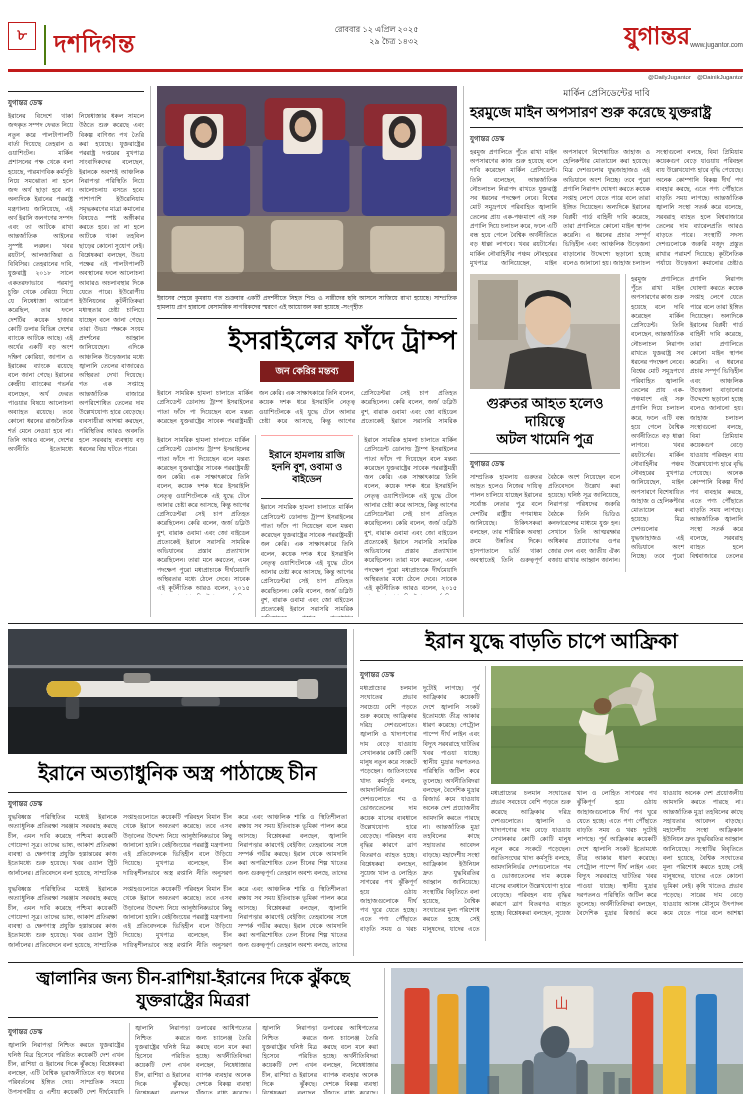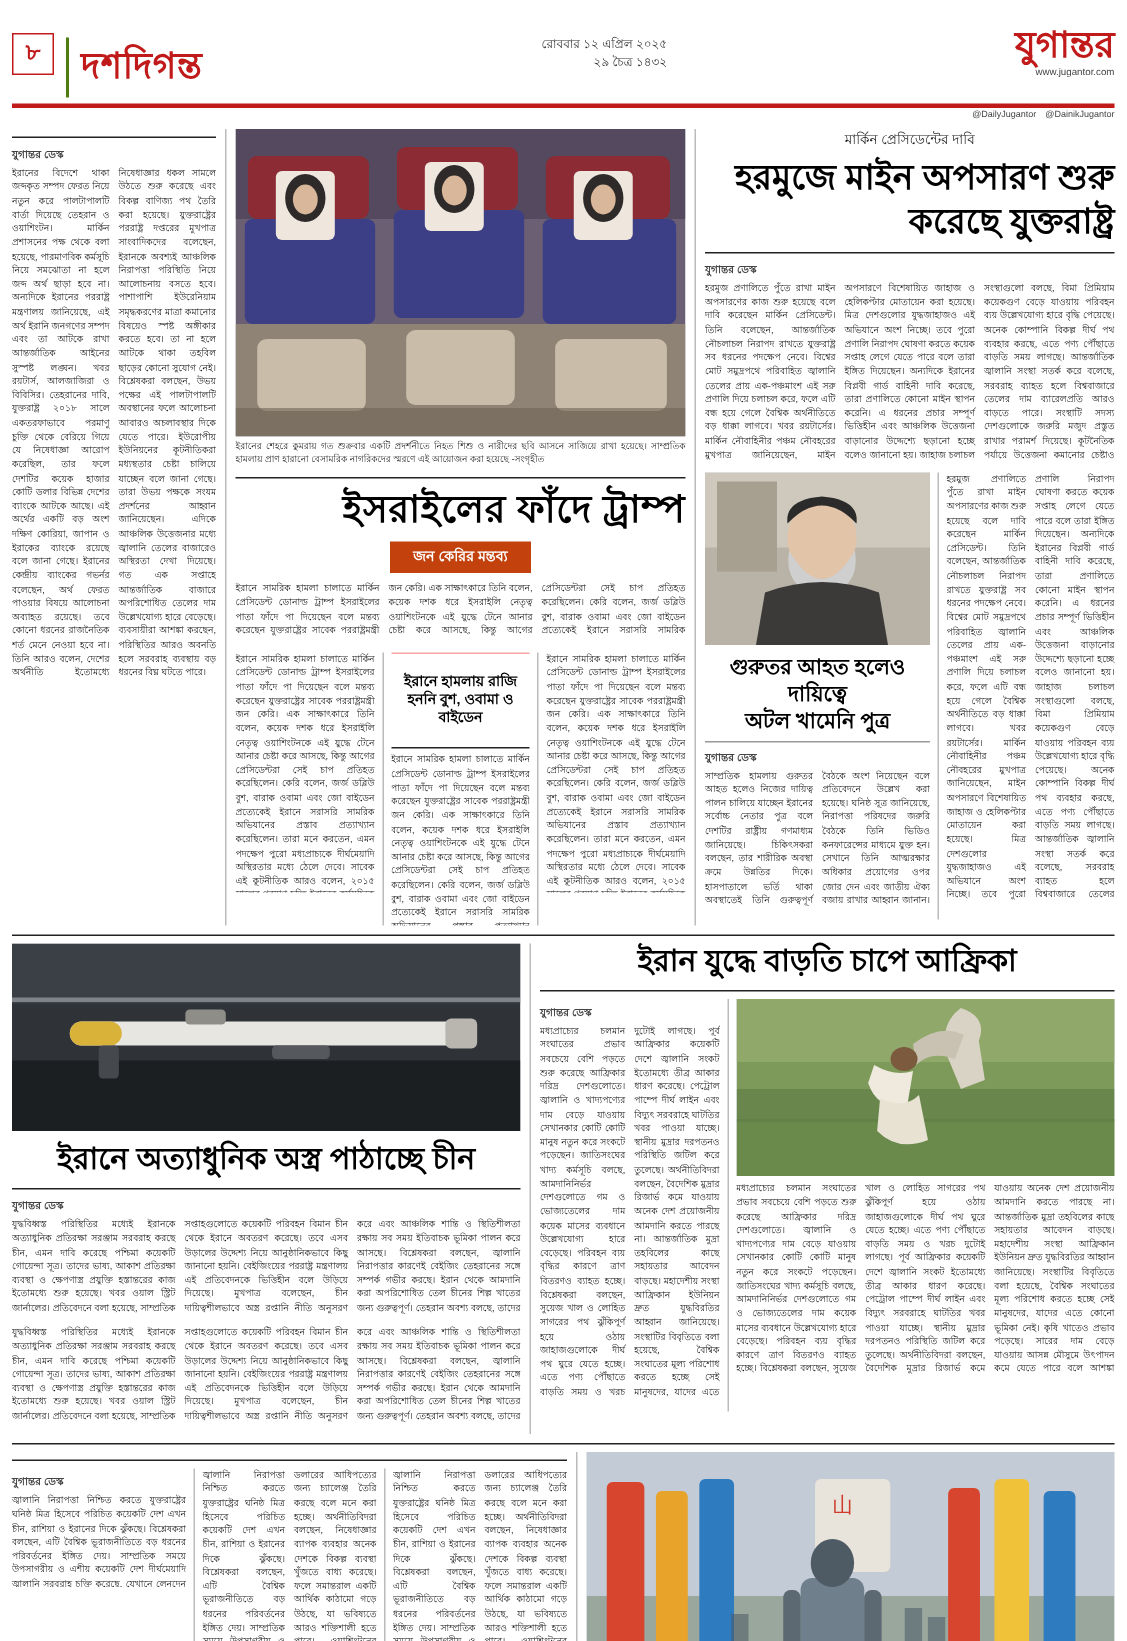--- a/index.html
+++ b/index.html
@@ -5,50 +5,50 @@
   html,body{margin:0;padding:0;background:#ffffff;}
   body{width:751px;height:1094px;font-family:"Liberation Sans",sans-serif;color:#111;overflow:hidden;}
   .page{position:relative;width:751px;height:1094px;box-sizing:border-box;padding:6px 8px;}
 
   
   .masthead{display:flex;align-items:center;justify-content:space-between;border-bottom:3px solid #c11a1a;padding-bottom:4px;}
   .mh-left{display:flex;align-items:center;gap:8px;}
   .pageno{width:26px;height:26px;border:1.5px solid #c11a1a;color:#c11a1a;display:flex;align-items:center;justify-content:center;font-size:15px;font-weight:bold;}
   .sectionname{color:#c11a1a;font-size:24px;font-weight:bold;letter-spacing:.5px;border-left:2px solid #4d7c0f;padding-left:8px;margin-top:19px;}
   .mh-mid{font-size:8px;color:#333;text-align:right;line-height:1.5;padding-right:6px;}
-  .mh-right{display:flex;flex-direction:column;align-items:flex-end;}
+  .mh-right{display:flex;flex-direction:row;align-items:flex-end;}
   .brand{color:#c11a1a;font-size:24px;font-weight:bold;line-height:1;}
   .brandsub{font-size:6.5px;color:#444;margin-top:2px;}
 
   
   .hl{font-weight:bold;line-height:1.28;color:#000;}
   .kicker{font-size:9px;text-align:center;color:#222;margin-bottom:3px;}
   .byline{font-size:7px;font-weight:bold;color:#444;margin:3px 0 2px;}
   .body{font-size:6.1px;line-height:1.52;text-align:justify;color:#1a1a1a;column-gap:6px;hyphens:auto;}
   .cap{font-size:6px;line-height:1.5;text-align:justify;color:#222;margin-top:3px;}
   .rule{border-top:1px solid #222;margin:5px 0;}
   .rule-thin{border-top:1px solid #999;margin:4px 0;}
   .vrule{border-left:1px solid #bbb;}
 
   .photo{background:#cfd6dc;position:relative;overflow:hidden;}
 
-  .redband{background:#c2410c;color:#fff;font-size:9.5px;font-weight:bold;text-align:center;padding:3px 4px;}
+  .redband{background:#7f1d1d;color:#fff;font-size:9.5px;font-weight:bold;text-align:center;padding:3px 4px;}
 
   
   .top{display:flex;margin-top:6px;}
   .col-l{width:150px;padding-right:6px;}
   .col-c{width:300px;padding:0 6px;}
   .col-r{width:275px;padding-left:6px;}
 
   .cols2{column-count:2;}
   .cols3{column-count:3;}
 
   .hl1{font-size:15.5px;}
   .hl3{font-size:25px;text-align:right;letter-spacing:.5px;}
-  .hl4{font-size:23px;text-align:right;}
+  .hl4{font-size:14px;text-align:left;}
   .hl5{font-size:20px;text-align:center;}
   .hl6{font-size:17px;text-align:center;}
 
   .flex{display:flex;}
 </style>
 </head>
 <body>
 
 <div class="page">
 
@@ -241,20 +241,21 @@
         </div>
       </div>
     </div>
   </div>
 
   <div class="rule" style="margin:6px 0 5px;"></div>
 
   <div class="flex">
 
     <div style="width:370px;padding-right:6px;">
+      <div class="hl" style="font-size:17px;text-align:center;line-height:1.3;">জ্বালানির জন্য চীন-রাশিয়া-ইরানের দিকে ঝুঁকছে যুক্তরাষ্ট্রের মিত্ররা</div>
       <div class="rule"></div>
       <div class="flex">
         <div style="width:118px;padding-right:5px;">
           <div class="byline">যুগান্তর ডেস্ক</div>
           <div class="body" style="height:62px;overflow:hidden;">জ্বালানি নিরাপত্তা নিশ্চিত করতে যুক্তরাষ্ট্রের ঘনিষ্ঠ মিত্র হিসেবে পরিচিত কয়েকটি দেশ এখন চীন, রাশিয়া ও ইরানের দিকে ঝুঁকছে। বিশ্লেষকরা বলছেন, এটি বৈশ্বিক ভূরাজনীতিতে বড় ধরনের পরিবর্তনের ইঙ্গিত দেয়। সাম্প্রতিক সময়ে উপসাগরীয় ও এশীয় কয়েকটি দেশ দীর্ঘমেয়াদি জ্বালানি সরবরাহ চুক্তি করেছে, যেখানে লেনদেন হচ্ছে ডলারের বাইরে স্থানীয় মুদ্রায়। এই প্রবণতা ডলারের আধিপত্যের জন্য চ্যালেঞ্জ তৈরি করছে বলে মনে করা হচ্ছে। অর্থনীতিবিদরা বলছেন, নিষেধাজ্ঞার ব্যাপক ব্যবহার অনেক দেশকে বিকল্প ব্যবস্থা খুঁজতে বাধ্য করেছে। ফলে সমান্তরাল একটি আর্থিক কাঠামো গড়ে উঠছে, যা ভবিষ্যতে আরও শক্তিশালী হতে পারে। ওয়াশিংটনের পক্ষ থেকে বলা হয়েছে, মিত্রদের সঙ্গে সম্পর্ক আগের মতোই দৃঢ় রয়েছে। তবে কূটনীতিকরা স্বীকার করেছেন, জ্বালানির বাজারে প্রতিযোগিতা বেড়েছে এবং নতুন বাস্তবতা মেনে নীতি সমন্বয় করতে হবে। ইউরোপীয় দেশগুলোও বিকল্প সরবরাহ উৎস খুঁজছে। নবায়নযোগ্য জ্বালানিতে বিনিয়োগ বাড়ানোর পাশাপাশি তরলীকৃত প্রাকৃতিক গ্যাস আমদানির নতুন চুক্তি করা হয়েছে। বিশ্লেষকরা মনে করছেন, আগামী কয়েক বছরে জ্বালানি বাণিজ্যের মানচিত্র উল্লেখযোগ্যভাবে বদলে যেতে পারে। এতে উৎপাদক দেশগুলোর দরকষাকষির ক্ষমতা আরও বাড়বে।</div>
 
         </div>
         <div style="width:118px;padding:0 5px;" class="vrule">
           <div class="body cols2" style="height:178px;overflow:hidden;">জ্বালানি নিরাপত্তা নিশ্চিত করতে যুক্তরাষ্ট্রের ঘনিষ্ঠ মিত্র হিসেবে পরিচিত কয়েকটি দেশ এখন চীন, রাশিয়া ও ইরানের দিকে ঝুঁকছে। বিশ্লেষকরা বলছেন, এটি বৈশ্বিক ভূরাজনীতিতে বড় ধরনের পরিবর্তনের ইঙ্গিত দেয়। সাম্প্রতিক সময়ে উপসাগরীয় ও এশীয় কয়েকটি দেশ দীর্ঘমেয়াদি জ্বালানি সরবরাহ চুক্তি করেছে, যেখানে লেনদেন হচ্ছে ডলারের বাইরে স্থানীয় মুদ্রায়। এই প্রবণতা ডলারের আধিপত্যের জন্য চ্যালেঞ্জ তৈরি করছে বলে মনে করা হচ্ছে। অর্থনীতিবিদরা বলছেন, নিষেধাজ্ঞার ব্যাপক ব্যবহার অনেক দেশকে বিকল্প ব্যবস্থা খুঁজতে বাধ্য করেছে। ফলে সমান্তরাল একটি আর্থিক কাঠামো গড়ে উঠছে, যা ভবিষ্যতে আরও শক্তিশালী হতে পারে। ওয়াশিংটনের পক্ষ থেকে বলা হয়েছে, মিত্রদের সঙ্গে সম্পর্ক আগের মতোই দৃঢ় রয়েছে। তবে কূটনীতিকরা স্বীকার করেছেন, জ্বালানির বাজারে প্রতিযোগিতা বেড়েছে এবং নতুন বাস্তবতা মেনে নীতি সমন্বয় করতে হবে। ইউরোপীয় দেশগুলোও বিকল্প সরবরাহ উৎস খুঁজছে। নবায়নযোগ্য জ্বালানিতে বিনিয়োগ বাড়ানোর পাশাপাশি তরলীকৃত প্রাকৃতিক গ্যাস আমদানির নতুন চুক্তি করা হয়েছে। বিশ্লেষকরা মনে করছেন, আগামী কয়েক বছরে জ্বালানি বাণিজ্যের মানচিত্র উল্লেখযোগ্যভাবে বদলে যেতে পারে। এতে উৎপাদক দেশগুলোর দরকষাকষির ক্ষমতা আরও বাড়বে।</div>
         </div>

